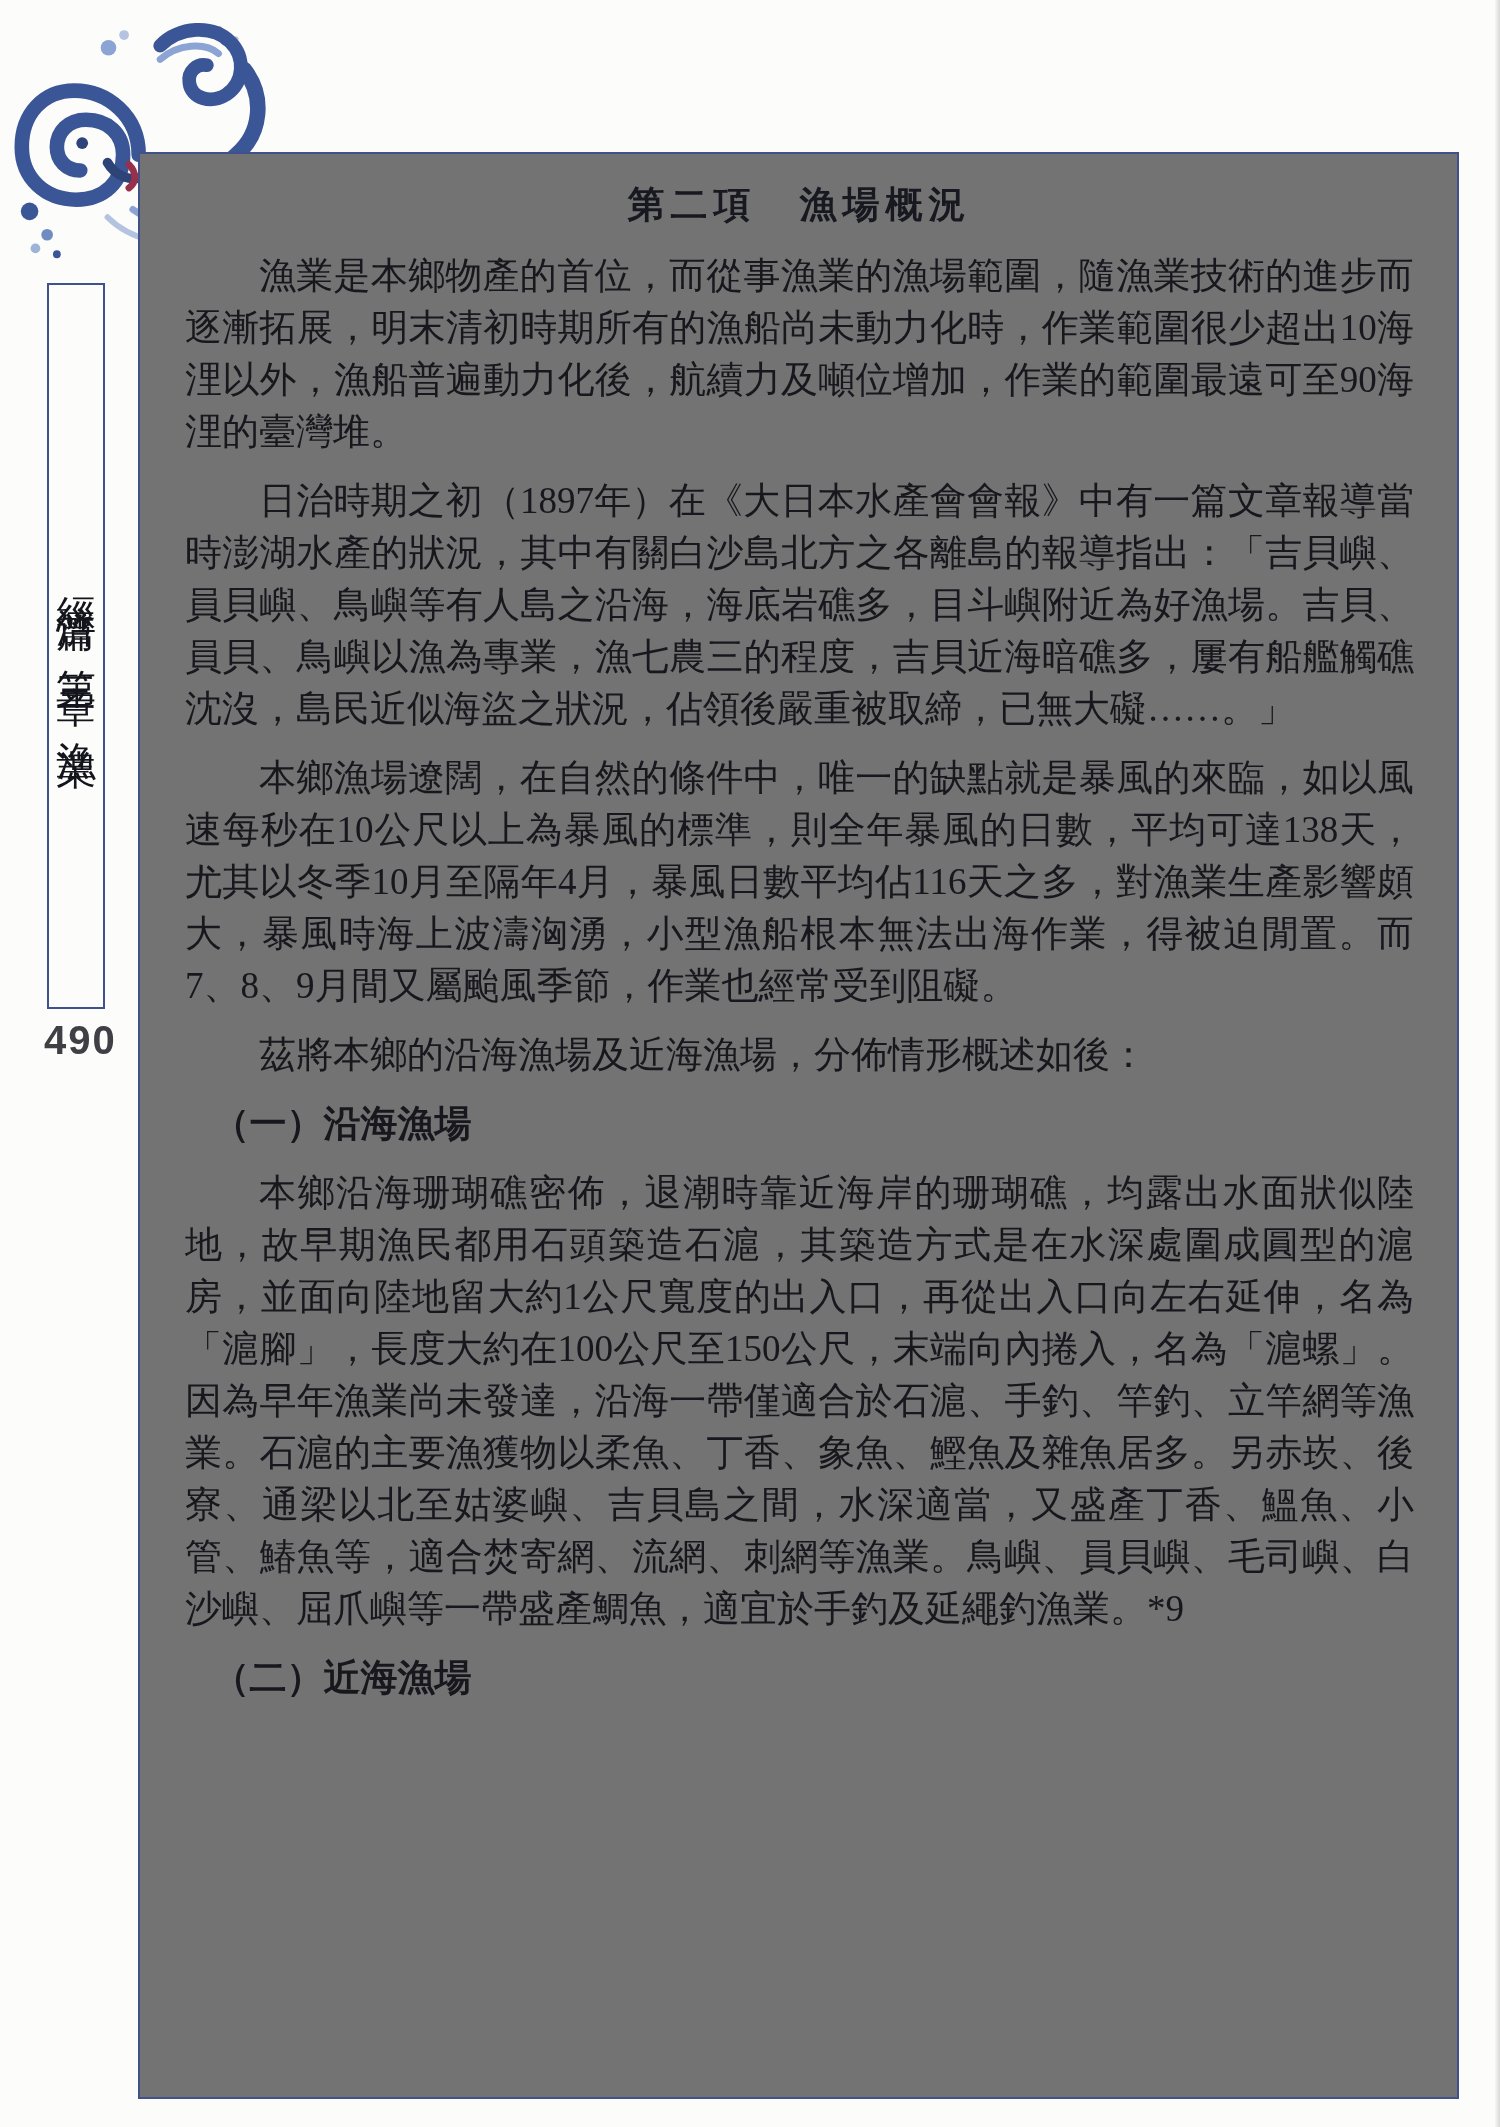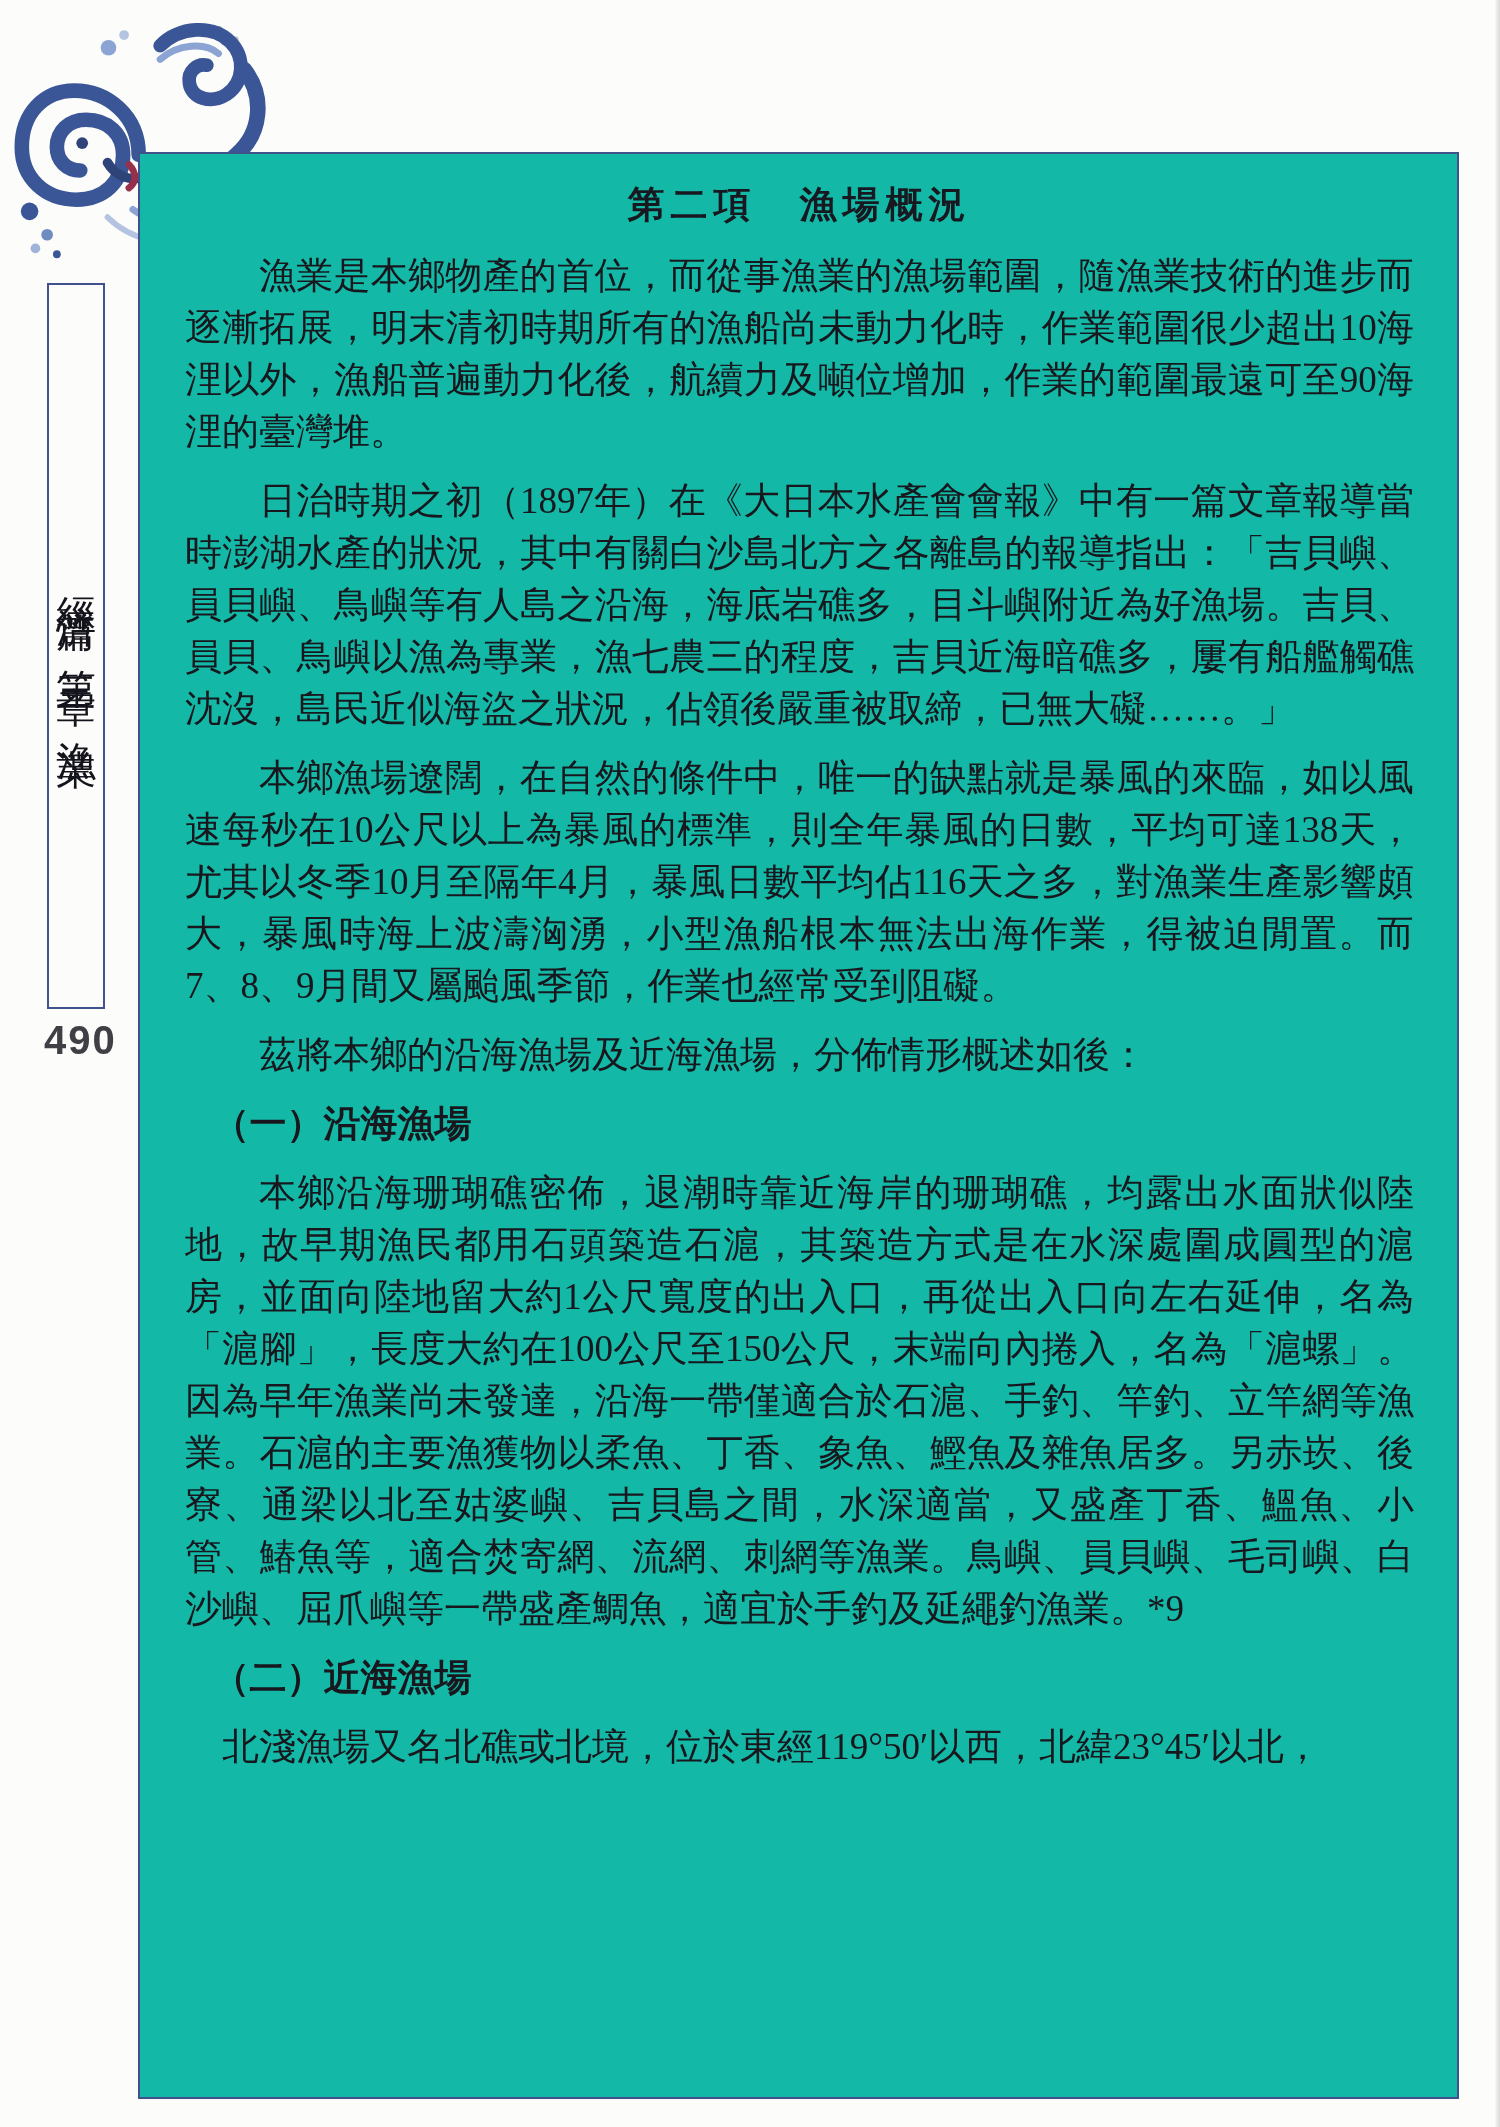--- a/index.html
+++ b/index.html
@@ -76,21 +76,21 @@
   .content-box {
     position: absolute;
     left: 138px;
     top: 152px;
     width: 1321px;
     height: 1947px;
     box-sizing: border-box;
     border: 2px solid #41518c;
     padding: 16px 26px 0 28px;
     overflow: hidden;
-    background: #14b8a6;
+    background: #737373;
     font-family: Liberation Serif, serif;
   }
 
   .doc-title {
     margin: 10px 0 20px 0;
     text-align: center;
     font-size: 37px;
     font-weight: 600;
     letter-spacing: 6px;
     color: #181820;
@@ -177,19 +177,18 @@
 
     <p class="para para-intro">茲將本鄉的沿海漁場及近海漁場，分佈情形概述如後：</p>
 
     <p class="sub-heading">（一）沿海漁場</p>
 
     <p class="para">本鄉沿海珊瑚礁密佈，退潮時靠近海岸的珊瑚礁，均露出水面狀似陸地，故早期漁民都用石頭築造石滬，其築造方式是在水深處圍成圓型的滬房，並面向陸地留大約1公尺寬度的出入口，再從出入口向左右延伸，名為「滬腳」，長度大約在100公尺至150公尺，末端向內捲入，名為「滬螺」。因為早年漁業尚未發達，沿海一帶僅適合於石滬、手釣、竿釣、立竿網等漁業。石滬的主要漁獲物以柔魚、丁香、象魚、鰹魚及雜魚居多。另赤崁、後寮、通梁以北至姑婆嶼、吉貝島之間，水深適當，又盛產丁香、鰮魚、小管、鰆魚等，適合焚寄網、流網、刺網等漁業。鳥嶼、員貝嶼、毛司嶼、白沙嶼、屈爪嶼等一帶盛產鯛魚，適宜於手釣及延繩釣漁業。*9</p>
 
     <p class="sub-heading">（二）近海漁場</p>
 
 
-    <p class="para para-last">北淺漁場又名北礁或北境，位於東經119°50′以西，北緯23°45′以北，</p>
 
   </div>
 
   <div class="scan-edge"></div>
 
 </div>
 
 </body></html>

